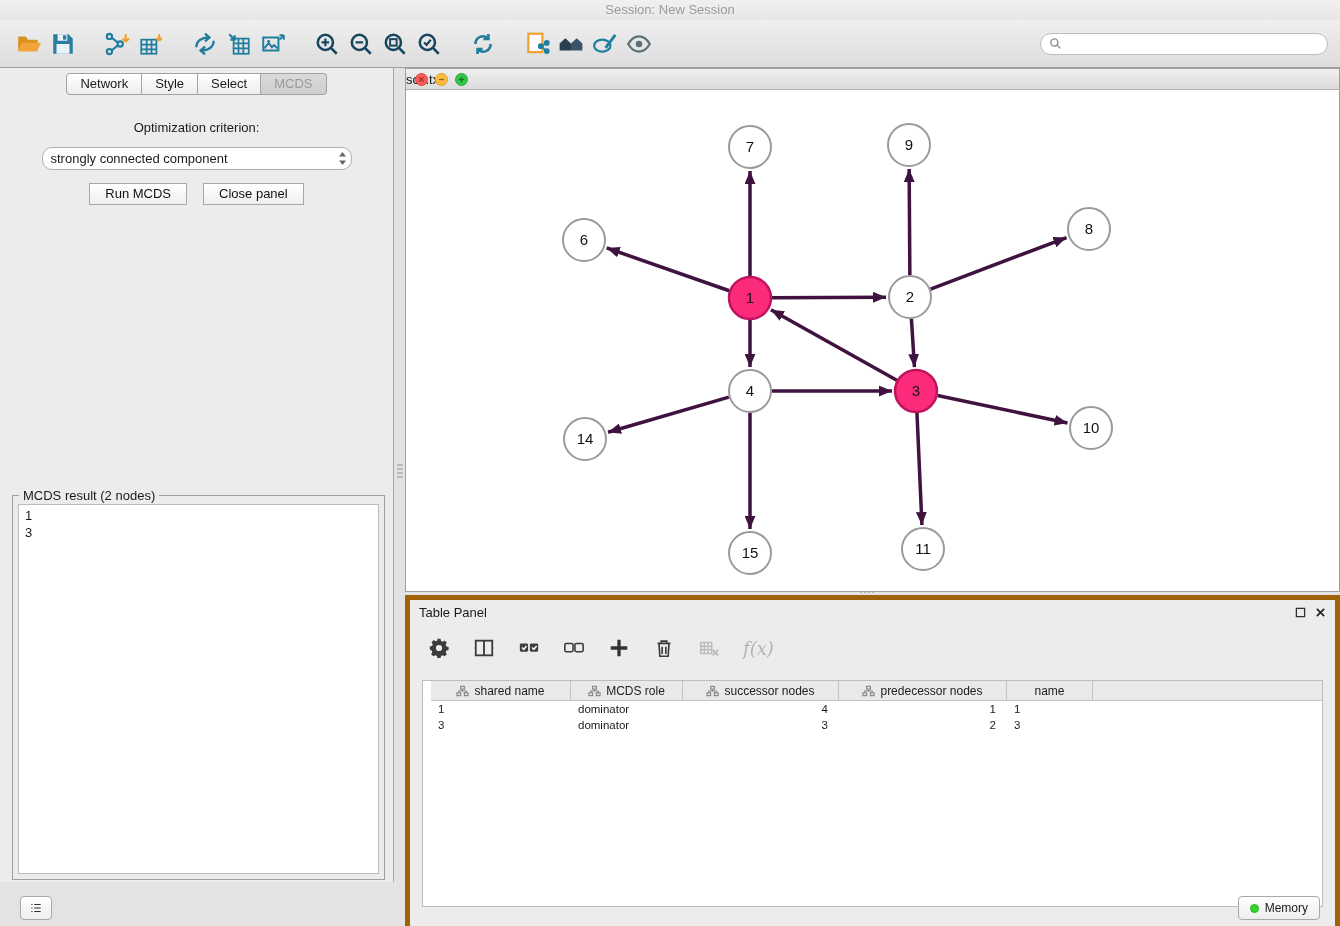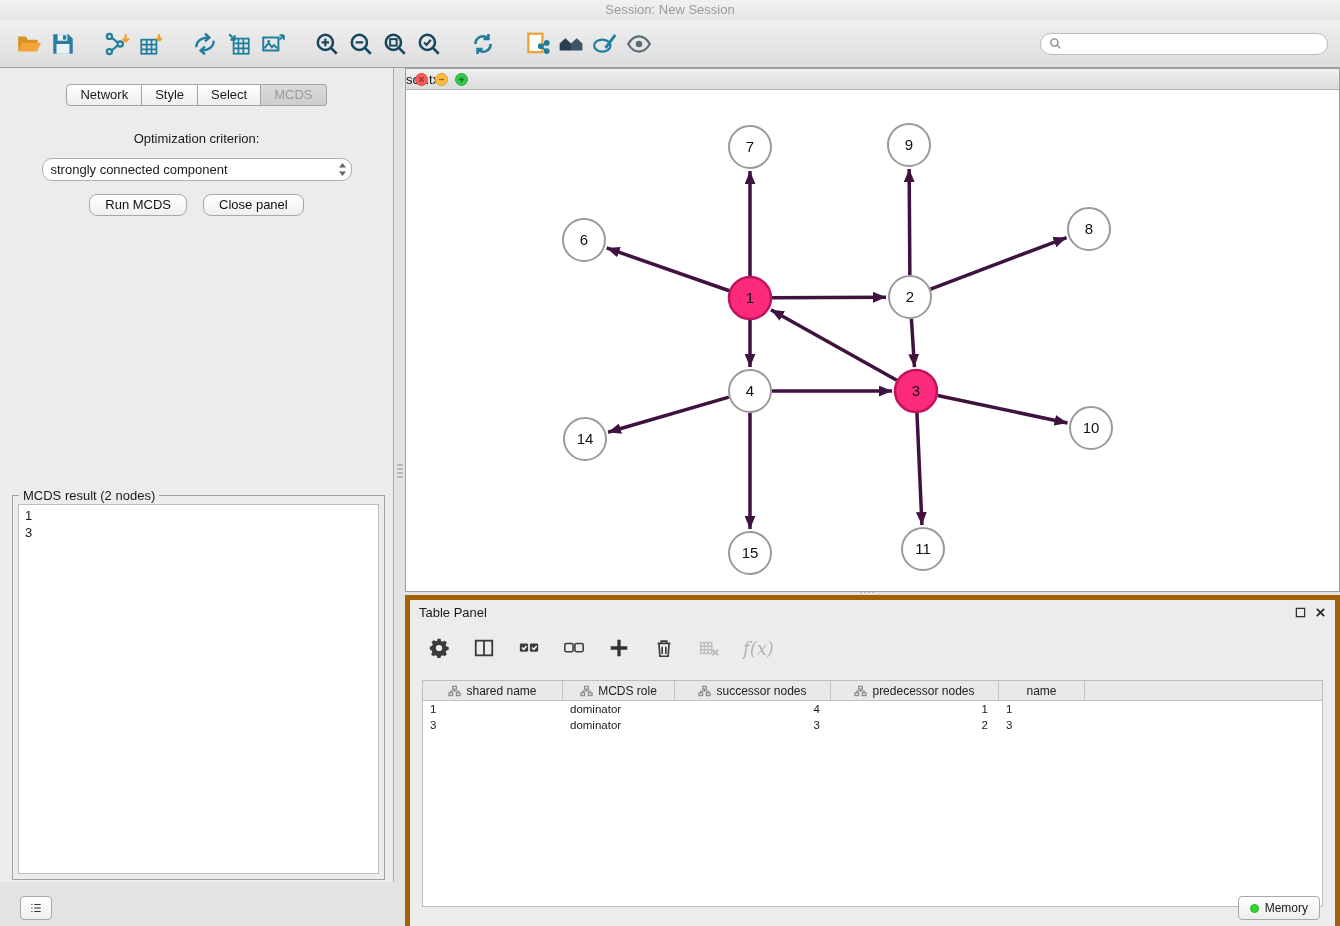--- a/index.html
+++ b/index.html
@@ -21,33 +21,33 @@
   .search svg{width:13px;height:13px;margin-right:5px;flex:0 0 auto;}
   .search input{border:none;outline:none;background:transparent;flex:1;font-size:12px;
                 font-family:"Liberation Sans",sans-serif;}
 
   
   .control-panel{position:absolute;top:68px;left:0;width:394px;height:814px;background:#ececec;
                  border-right:1px solid #a8a8a8;box-sizing:border-box;}
   .panel-header{height:24px;display:flex;align-items:center;padding:0 9px;font-size:13px;}
   .win-icons{margin-left:auto;display:flex;gap:9px;align-items:center;}
   .win-icons svg{width:11px;height:11px;}
-  .tabs{display:flex;justify-content:center;margin-top:16px;}
+  .tabs{display:flex;justify-content:center;margin-top:5px;}
   .tab{height:20px;line-height:20px;padding:0 13px;font-size:13px;
        background:linear-gradient(#ffffff,#ededed);border:1px solid #a3a3a3;border-left:none;cursor:default;}
   .tab:first-child{border-left:1px solid #a3a3a3;border-radius:4px 0 0 4px;}
   .tab:last-child{border-radius:0 4px 4px 0;}
   .tab.selected{background:linear-gradient(#dadada,#cecece);color:#9a9a9a;}
   .opt-label{margin-top:25px;text-align:center;font-size:13px;}
   .select{margin:12px auto 0;width:310px;height:23px;background:#fff;border:1px solid #afafaf;
           border-radius:10px;display:flex;align-items:center;padding:0 4px 0 8px;font-size:13px;box-sizing:border-box;}
   .select svg{margin-left:auto;width:9px;height:15px;}
   .btn-row{display:flex;justify-content:center;gap:16px;margin-top:13px;}
   .btn{height:22px;line-height:20px;padding:0 15px;font-size:13px;color:#111;
-       background:linear-gradient(#ffffff,#efefef);border:1px solid #a8a8a8;border-radius:8px;}
+       background:linear-gradient(#ffffff,#efefef);border:1px solid #a8a8a8;border-radius:0;}
   .result-box{position:absolute;left:12px;top:427px;width:371px;height:383px;border:1px solid #9f9f9f;}
   .result-legend{position:absolute;top:-8px;left:6px;background:#ececec;padding:0 4px;font-size:13px;}
   .result-list{position:absolute;left:5px;right:5px;top:8px;bottom:5px;background:#fff;
                border:1px solid #bdbdbd;padding:2px 6px;font-size:13px;line-height:17px;overflow:hidden;}
 
   
   .network-window{position:absolute;left:405px;top:68px;width:935px;height:524px;background:#fff;
                   border:1px solid #9f9f9f;box-sizing:border-box;}
   .nw-titlebar{position:relative;height:20px;background:linear-gradient(#f0f0f0,#dbdbdb);
                border-bottom:1px solid #b3b3b3;display:flex;align-items:center;}
@@ -61,21 +61,21 @@
   .green{background:#34c84a;border:1px solid #2aa83d;}
   #graph-svg{position:absolute;top:20px;left:0;}
 
   
   .table-panel{position:absolute;left:405px;top:595px;width:935px;height:363px;background:#ececec;
                border:5px solid #a16207;box-sizing:border-box;}
   .tp-toolbar{display:flex;align-items:center;gap:23px;padding:9px 0 5px 18px;height:30px;}
   .tp-toolbar .ticn svg{width:22px;height:22px;display:block;}
   .fx{font-family:"DejaVu Serif",serif;font-style:italic;font-size:18px;color:#b3b3b3;}
   .tp-table{position:absolute;left:12px;right:12px;top:80px;bottom:46px;background:#fff;
-            border:1px solid #bdbdbd;overflow:hidden;}
+            border:1px solid #bdbdbd;overflow:hidden;padding-left:8px;}
   .thead{display:flex;background:#e9e9e9;border-bottom:1px solid #c3c3c3;height:19px;}
   .th{display:flex;align-items:center;justify-content:center;gap:5px;font-size:12px;color:#222;
       border-right:1px solid #c3c3c3;box-sizing:border-box;}
   .th svg{width:13px;height:12px;flex:0 0 auto;}
   .c0{width:140px}.c1{width:112px}.c2{width:156px}.c3{width:168px}.c4{width:86px}
   .thfill{flex:1;background:#e9e9e9;}
   .tr{display:flex;height:16px;align-items:center;font-size:11.5px;}
   .td{box-sizing:border-box;padding:0 7px;overflow:hidden;white-space:nowrap;}
   .td.num{text-align:right;padding-right:11px;}
   .tp-tabs{position:absolute;bottom:8px;left:0;right:0;display:flex;justify-content:center;}

